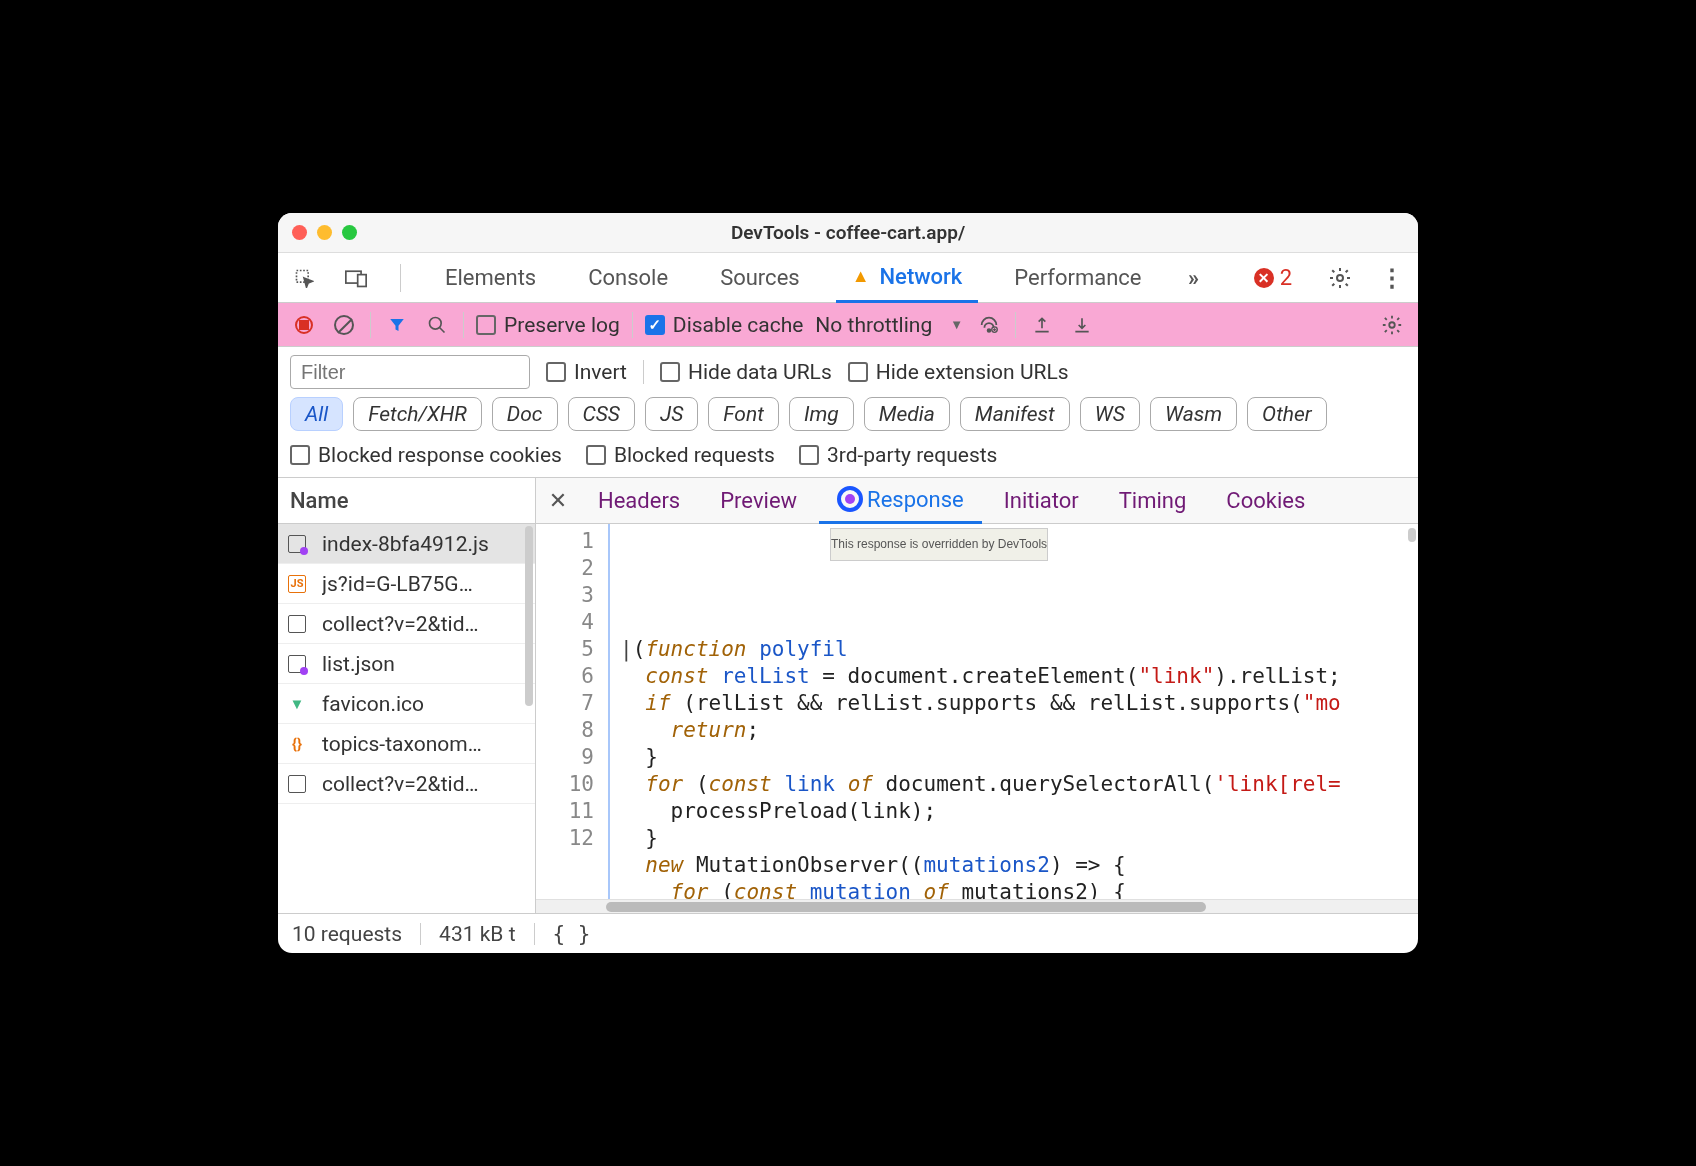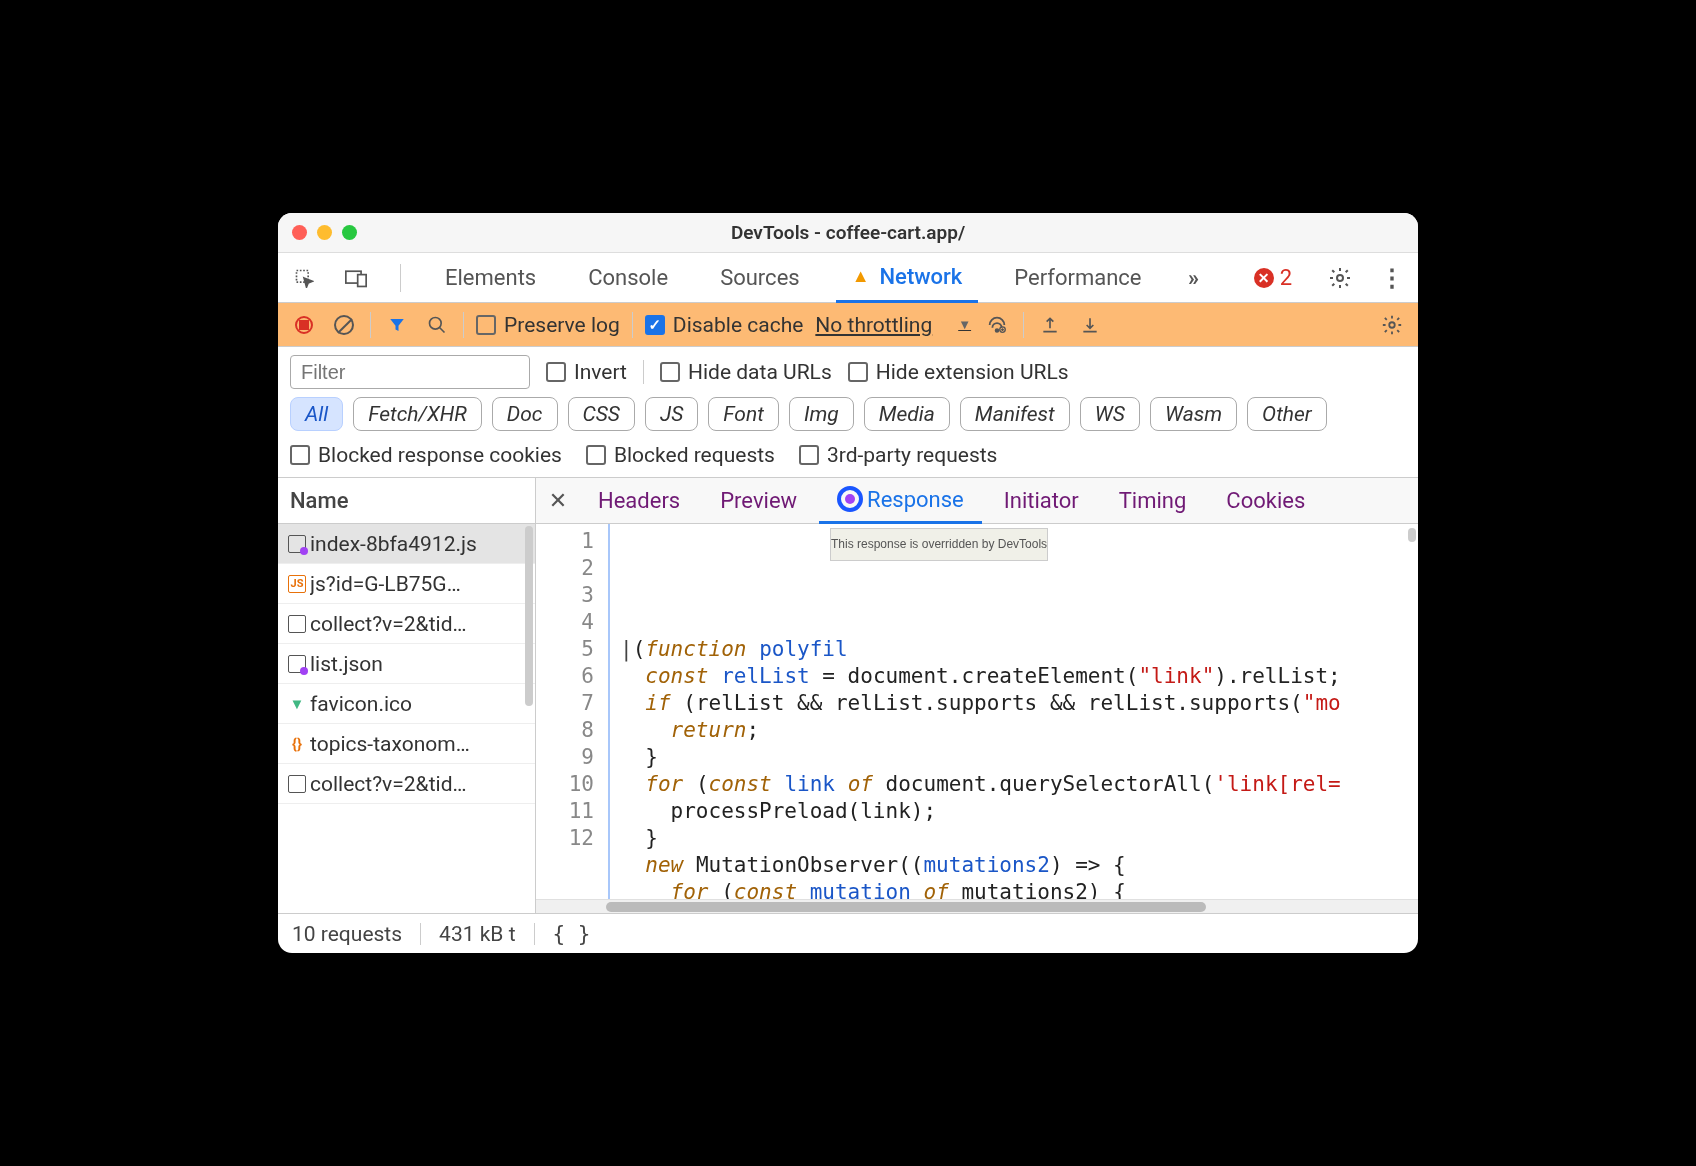--- a/index.html
+++ b/index.html
@@ -61,32 +61,32 @@
     color:#555; cursor:pointer; gap:6px; font-size:22px;
   }
   .maintab.active { color:#1a73e8; border-bottom: 3px solid #1a73e8; font-weight:500;}
   .warn-tri { color:#f29900; font-size:18px; margin-right:4px;}
   .spacer{flex:1;}
   .errbadge { display:flex; align-items:center; gap:6px; color:#d93025; font-size:22px; margin-right:12px;}
   .errbadge .d{width:20px;height:20px;border-radius:50%;background:#d93025;color:#fff;display:flex;align-items:center;justify-content:center;font-size:14px;font-weight:bold;}
   
   .nettoolbar {
     height:44px; display:flex; align-items:center; padding:0 12px; gap:12px;
-    border-bottom:1px solid #ccc; background:#fdba74;
+    border-bottom:1px solid #ccc; background:#f9a8d4;
   }
   .nettoolbar .iconbtn{width:28px;height:28px;display:flex;align-items:center;justify-content:center;color:#555;cursor:pointer;}
   .record-ic{width:18px;height:18px;border:2px solid #d93025;border-radius:50%;display:flex;align-items:center;justify-content:center;}
   .record-ic::after{content:"";width:10px;height:10px;background:#d93025;}
   .noentry{width:20px;height:20px;border:2px solid #555;border-radius:50%;position:relative;}
   .noentry::after{content:"";position:absolute;width:2px;height:20px;background:#555;transform:rotate(45deg);top:-1px;left:8px;}
   .funnel{color:#1a73e8;font-size:20px;}
   .checkbox-label{display:flex;align-items:center;gap:8px;color:#333;font-size:21px;}
   .checkbox{width:20px;height:20px;border:2px solid #666;border-radius:3px;display:flex;align-items:center;justify-content:center;}
   .checkbox.checked{background:#1a73e8;border-color:#1a73e8;color:#fff;font-size:15px;font-weight:bold;}
-  .throttle-sel{display:flex;align-items:center;gap:8px;color:#333;font-size:21px;text-decoration:underline;}
+  .throttle-sel{display:flex;align-items:center;gap:0;color:#333;font-size:21px;}
   .throttle-sel .caret{font-size:13px;color:#666;margin-left:18px;}
   .nettoolbar .sep{width:1px;height:26px;background:#ccc;}
   
   .filterrow{
     padding:8px 12px 4px; display:flex; align-items:center; gap:16px; flex-wrap:wrap;
     background:#fff;
   }
   .filterinput{
     border:1px solid #aaa; border-radius:4px; height:34px; width:240px; padding:0 10px;
     font-size:20px; color:#888;
@@ -104,21 +104,21 @@
   .leftpane{
     width:258px;border-right:1px solid #ccc;display:flex;flex-direction:column;background:#fff;
     position:relative;
   }
   .leftpane-head{
     height:46px;padding:0 12px;display:flex;align-items:center;font-size:22px;color:#444;
     border-bottom:1px solid #ccc;font-weight:500;
   }
   .reqlist{flex:1;overflow:auto;}
   .reqrow{
-    height:40px;display:flex;align-items:center;padding:0 10px;gap:4px;cursor:pointer;
+    height:40px;display:flex;align-items:center;padding:0 10px;gap:16px;cursor:pointer;
     font-size:21px;color:#333;white-space:nowrap;overflow:hidden;text-overflow:ellipsis;
     border-bottom:1px solid #eee;
   }
   .reqrow.selected{background:#e4e4e4;}
   .fileic{width:18px;height:18px;flex-shrink:0;display:flex;align-items:center;justify-content:center;position:relative;}
   .fileic.js-override{border:1px solid #555;border-radius:2px;}
   .fileic.js-override::after{content:"";position:absolute;width:8px;height:8px;border-radius:50%;background:#a142f4;right:-3px;bottom:-3px;}
   .fileic.orange{border:1px solid #e8710a;border-radius:2px;color:#e8710a;font-size:11px;font-weight:bold;}
   .fileic.purple{border:1px solid #a142f4;border-radius:2px;position:relative;}
   .fileic.purple::after{content:"";position:absolute;width:10px;height:2px;background:#a142f4;transform:rotate(60deg);top:7px;left:3px;}

